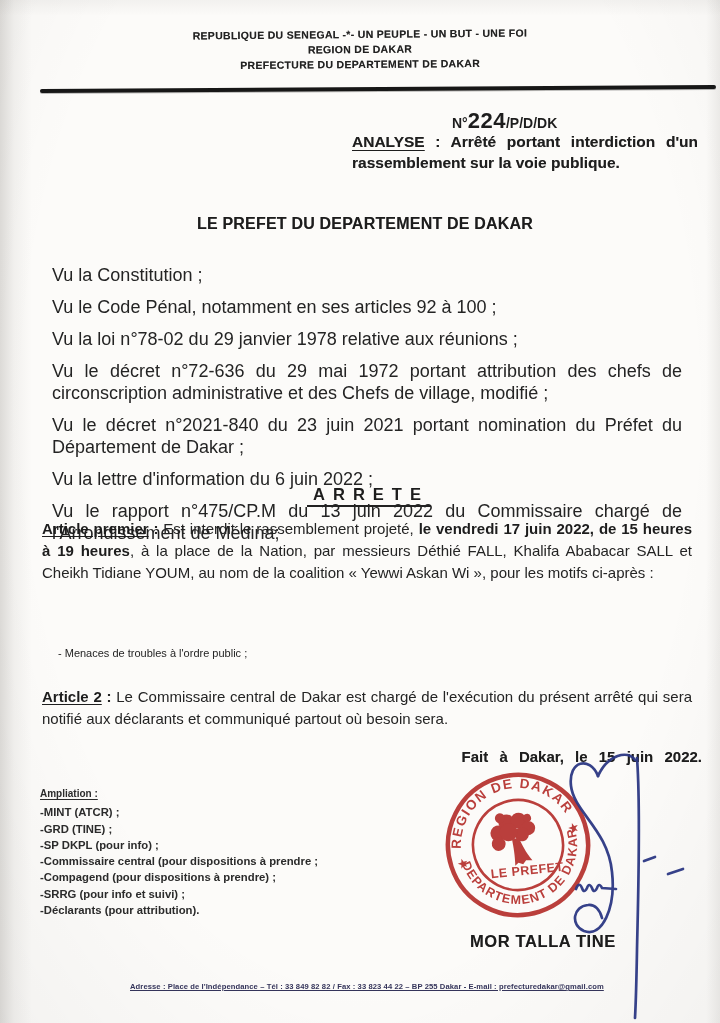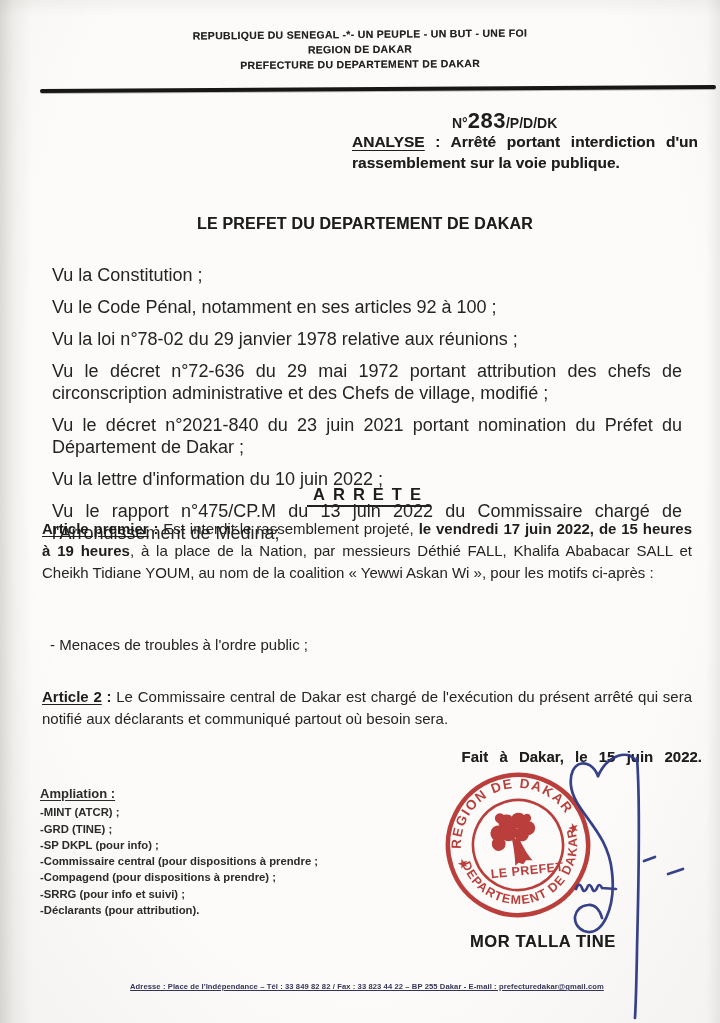--- a/index.html
+++ b/index.html
@@ -58,30 +58,30 @@
   .arrete-heading span{
     display:inline-block;font-weight:700;font-size:16.5px;color:#1d1d1d;
     letter-spacing:8px;border-bottom:2px solid #222;padding:0 2px 1px 6px;margin-right:-8px;
   }
   .article{left:42px;width:650px;font-size:15px;line-height:22px;text-align:justify;color:#242424;margin:0;}
   .article .lbl{font-weight:700;text-decoration:underline;text-underline-offset:2px;color:#1d1d1d;}
   .article .sep{font-weight:700;}
   .article .b{font-weight:700;color:#1d1d1d;}
   .art1{top:518px;}
   .motifs{top:624px;left:42px;width:650px;}
-  .motifs p{margin:8px;font-size:15px;line-height:26px;color:#242424;}
+  .motifs p{margin:16px;font-size:11px;line-height:26px;color:#242424;}
   .art2{top:686px;}
   .dateline{
     top:748px;left:430px;width:272px;text-align:right;
     font-weight:700;font-size:15px;color:#1d1d1d;word-spacing:7px;white-space:nowrap;
     text-shadow:0 0 .4px rgba(0,0,0,.4);
   }
   
   .ampliation{top:786px;left:40px;width:330px;color:#2b2b2b;}
-  .ampliation .amp-label{font-size:13px;font-weight:700;text-decoration:underline;text-underline-offset:2px;margin:0 0 2px 0;}
+  .ampliation .amp-label{font-size:10px;font-weight:700;text-decoration:underline;text-underline-offset:2px;margin:0 0 2px 0;}
   .ampliation p{margin:0;font-size:11.3px;line-height:16.3px;font-weight:600;}
   
   .stamp{top:770px;left:443px;width:150px;height:150px;}
   .stamp svg{display:block;}
   
   .signature{top:750px;left:540px;width:172px;height:273px;pointer-events:none;}
   .signatory{
     top:932px;left:470px;width:240px;text-align:left;
     font-weight:700;font-size:16.5px;letter-spacing:.6px;color:#1c1c1c;white-space:nowrap;
     text-shadow:0 0 .4px rgba(0,0,0,.4);
@@ -100,35 +100,35 @@
   <div class="abs letterhead">
     <div>REPUBLIQUE DU SENEGAL -*- UN PEUPLE - UN BUT - UNE FOI</div>
     <div>REGION DE DAKAR</div>
     <div>PREFECTURE DU DEPARTEMENT DE DAKAR</div>
   </div>
 
   <div class="abs rule"></div>
 
   <div class="abs refline">
     <span class="ref-prefix">N°</span>
-      <span class="ref-number">283</span>
+      <span class="ref-number">224</span>
       <span class="ref-suffix">/P/D/DK</span>
   </div>
 
   <div class="abs analyse"><span class="u">ANALYSE</span><span> :</span><span> Arrêté portant interdiction d'un rassemblement sur la voie publique.</span></div>
 
   <div class="abs doc-title">LE PREFET DU DEPARTEMENT DE DAKAR</div>
 
   <div class="abs vu-block">
     <p>Vu la Constitution ;</p>
     <p>Vu le Code Pénal, notamment en ses articles 92 à 100 ;</p>
     <p>Vu la loi n°78-02 du 29 janvier 1978 relative aux réunions ;</p>
     <p>Vu le décret n°72-636 du 29 mai 1972 portant attribution des chefs de circonscription administrative et des Chefs de village, modifié ;</p>
     <p>Vu le décret n°2021-840 du 23 juin 2021 portant nomination du Préfet du Département de Dakar ;</p>
-    <p>Vu la lettre d'information du 10 juin 2022 ;</p>
+    <p>Vu la lettre d'information du 6 juin 2022 ;</p>
     <p>Vu le rapport n°475/CP.M du 13 juin 2022 du Commissaire chargé de l'Arrondissement de Médina;</p>
   </div>
 
   <div class="abs arrete-heading"><span>ARRETE</span></div>
 
   <p class="abs article art1"><span class="lbl">Article premier</span><span class="sep"> : </span><span>Est interdit le rassemblement projeté, </span><span class="b">le vendredi 17 juin 2022, de 15 heures à 19 heures</span><span>, à la place de la Nation, par messieurs Déthié FALL, Khalifa Ababacar SALL et Cheikh Tidiane YOUM, au nom de la coalition « Yewwi Askan Wi », pour les motifs ci-après :</span></p>
 
   <div class="abs motifs">
     <p>- Menaces de troubles à l'ordre public ;</p>
   </div>

